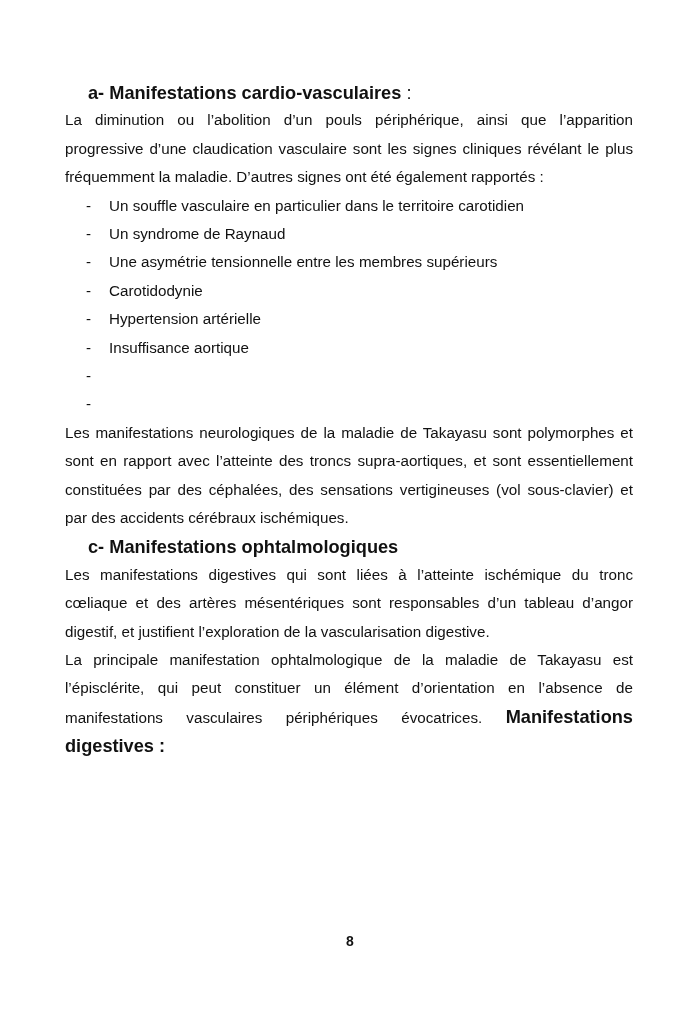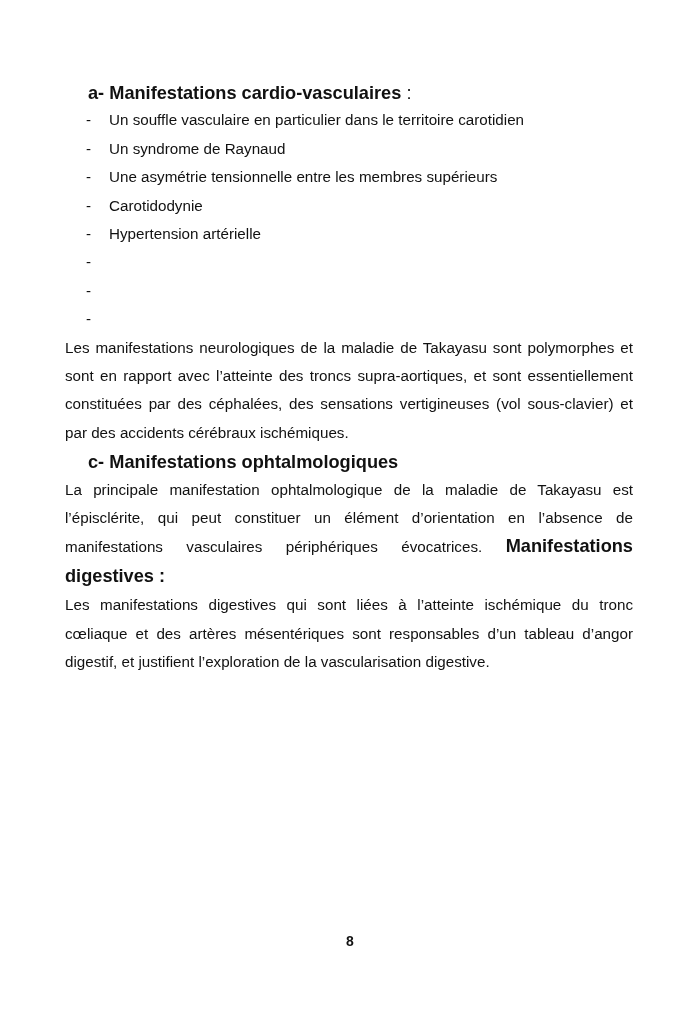--- a/index.html
+++ b/index.html
@@ -20,20 +20,21 @@
     .pagenum { position: absolute; left: 0; width: 700px; top: 933px; text-align: center; font-family: "Liberation Sans", sans-serif; font-size: 14px; font-weight: bold; color: #111; }
   </style>
 </head>
 <body>
 
 <div class="page">
 
   <div class="h">
     <span>a- Manifestations cardio-vasculaires</span><span class="colon"> :</span>
   </div>
+  <p>La diminution ou l’abolition d’un pouls périphérique, ainsi que l’apparition progressive d’une claudication vasculaire sont les signes cliniques révélant le plus fréquemment la maladie. D’autres signes ont été également rapportés :</p>
   <ul class="bullets">
     <li>
         <span class="dash">-</span>
         <span>Un souffle vasculaire en particulier dans le territoire carotidien</span>
       </li>
     <li>
         <span class="dash">-</span>
         <span>Un syndrome de Raynaud</span>
       </li>
     <li>
@@ -43,32 +44,33 @@
     <li>
         <span class="dash">-</span>
         <span>Carotidodynie</span>
       </li>
     <li>
         <span class="dash">-</span>
         <span>Hypertension artérielle</span>
       </li>
     <li>
         <span class="dash">-</span>
+        <span>Insuffisance aortique</span>
       </li>
     <li>
         <span class="dash">-</span>
       </li>
     <li>
         <span class="dash">-</span>
       </li>
   </ul>
 
   <p>Les manifestations neurologiques de la maladie de Takayasu sont polymorphes et sont en rapport avec l’atteinte des troncs supra-aortiques, et sont essentiellement constituées par des céphalées, des sensations vertigineuses (vol sous-clavier) et par des accidents cérébraux ischémiques.</p>
 
   <div class="h">
     <span>c- Manifestations ophtalmologiques</span>
   </div>
+  <p>Les manifestations digestives qui sont liées à l’atteinte ischémique du tronc cœliaque et des artères mésentériques sont responsables d’un tableau d’angor digestif, et justifient l’exploration de la vascularisation digestive.</p>
   <p><span>La principale manifestation ophtalmologique de la maladie de Takayasu est l’épisclérite, qui peut constituer un élément d’orientation en l’absence de manifestations vasculaires périphériques évocatrices.</span> <span class="inline-head">Manifestations digestives :</span></p>
-  <p>Les manifestations digestives qui sont liées à l’atteinte ischémique du tronc cœliaque et des artères mésentériques sont responsables d’un tableau d’angor digestif, et justifient l’exploration de la vascularisation digestive.</p>
 
 </div>
 
 <div class="pagenum">8</div>
 
 </body></html>

